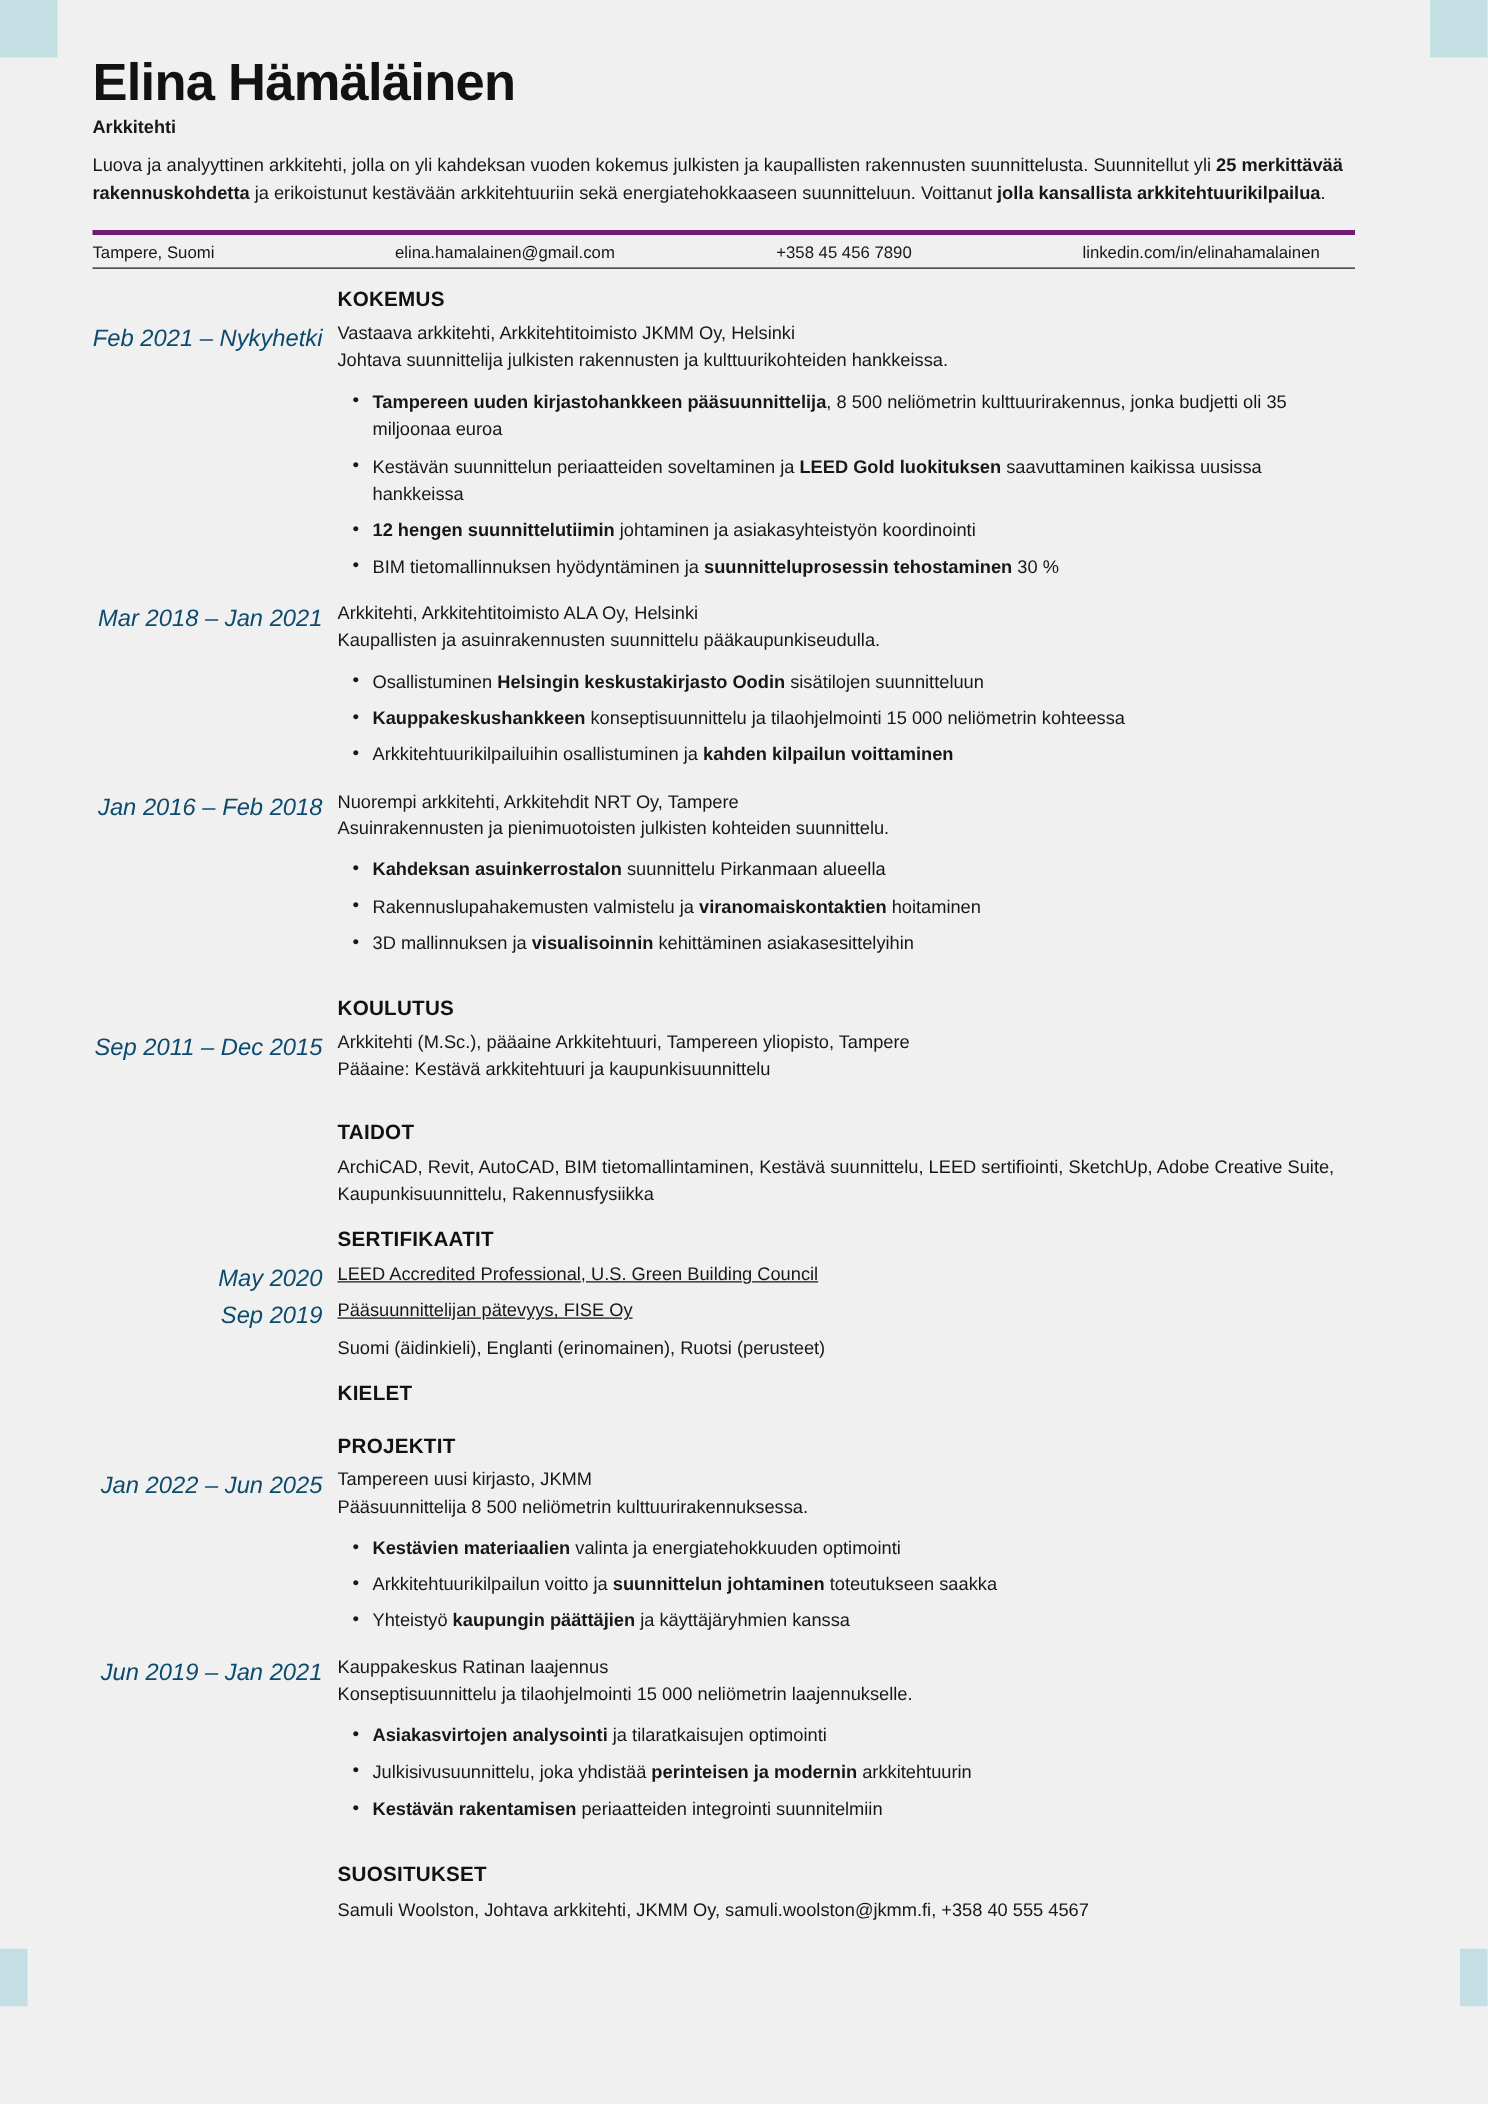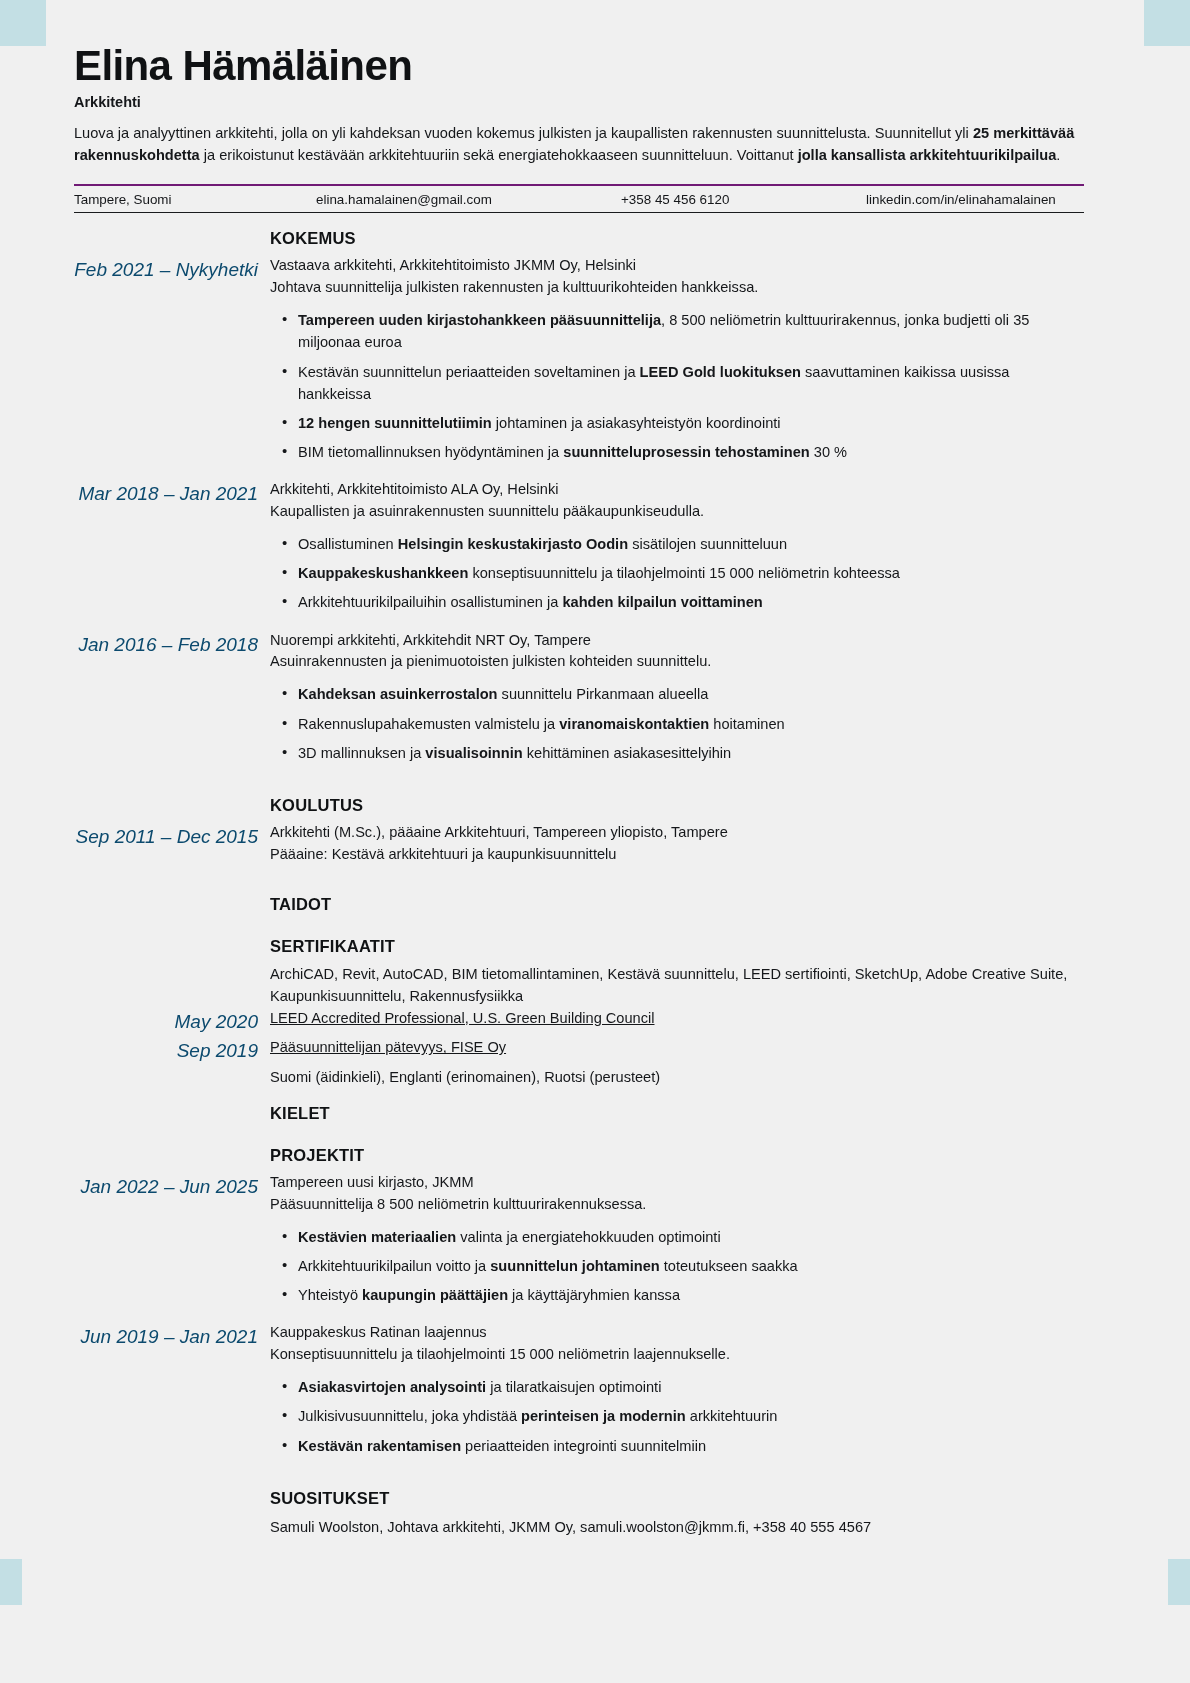--- a/index.html
+++ b/index.html
@@ -53,21 +53,21 @@
     font-size: 14.6px;
     line-height: 1.52;
     margin: 0 0 18px 0;
     max-width: 1010px;
     text-align: left;
   }
   .summary b { font-weight: bold; }
 
   
   .contact-bar {
-    border-top: 2px solid #701a75;
+    border-top: 4px solid #701a75;
     border-bottom: 1px solid #1a1c1e;
     padding: 6px 0 5px 0;
     display: flex;
     font-size: 13.4px;
     margin-bottom: 14px;
     max-width: 1010px;
   }
   .contact-bar .ci { flex: 0 0 auto; }
   .ci-location { width: 242px; }
   .ci-email    { width: 305px; }
@@ -154,21 +154,21 @@
 
 <div class="page">
 
   <h1 class="name">Elina Hämäläinen</h1>
   <div class="job-title">Arkkitehti</div>
   <p class="summary"><span>Luova ja analyyttinen arkkitehti, jolla on yli kahdeksan vuoden kokemus julkisten ja kaupallisten rakennusten suunnittelusta. Suunnitellut yli </span><b>25 merkittävää rakennuskohdetta</b><span> ja erikoistunut kestävään arkkitehtuuriin sekä energiatehokkaaseen suunnitteluun. Voittanut </span><b>jolla kansallista arkkitehtuurikilpailua</b><span>.</span></p>
 
   <div class="contact-bar">
     <span class="ci ci-location">Tampere, Suomi</span>
     <span class="ci ci-email">elina.hamalainen@gmail.com</span>
-    <span class="ci ci-phone">+358 45 456 6120</span>
+    <span class="ci ci-phone">+358 45 456 7890</span>
     <span class="ci ci-link">linkedin.com/in/elinahamalainen</span>
   </div>
 
   <div id="sections-root">
       <div class="row">
         <div class="col-date"></div>
         <div class="col-body">
           <div class="section-head first">KOKEMUS</div>
         </div>
       </div>
@@ -225,27 +225,27 @@
       </div>
       <div class="row">
         <div class="col-date"></div>
         <div class="col-body">
           <div class="section-head">TAIDOT</div>
         </div>
       </div>
       <div class="row">
         <div class="col-date"></div>
         <div class="col-body">
+          <div class="plain-text">ArchiCAD, Revit, AutoCAD, BIM tietomallintaminen, Kestävä suunnittelu, LEED sertifiointi, SketchUp, Adobe Creative Suite, Kaupunkisuunnittelu, Rakennusfysiikka</div>
+        </div>
+      </div>
+      <div class="row">
+        <div class="col-date"></div>
+        <div class="col-body">
           <div class="section-head">SERTIFIKAATIT</div>
-        </div>
-      </div>
-      <div class="row">
-        <div class="col-date"></div>
-        <div class="col-body">
-          <div class="plain-text">ArchiCAD, Revit, AutoCAD, BIM tietomallintaminen, Kestävä suunnittelu, LEED sertifiointi, SketchUp, Adobe Creative Suite, Kaupunkisuunnittelu, Rakennusfysiikka</div>
         </div>
       </div>
       <div class="row">
         <div class="col-date">May 2020</div>
         <div class="col-body">
           <div class="cert-line">LEED Accredited Professional, U.S. Green Building Council</div>
         </div>
       </div>
       <div class="row">
         <div class="col-date">Sep 2019</div>

